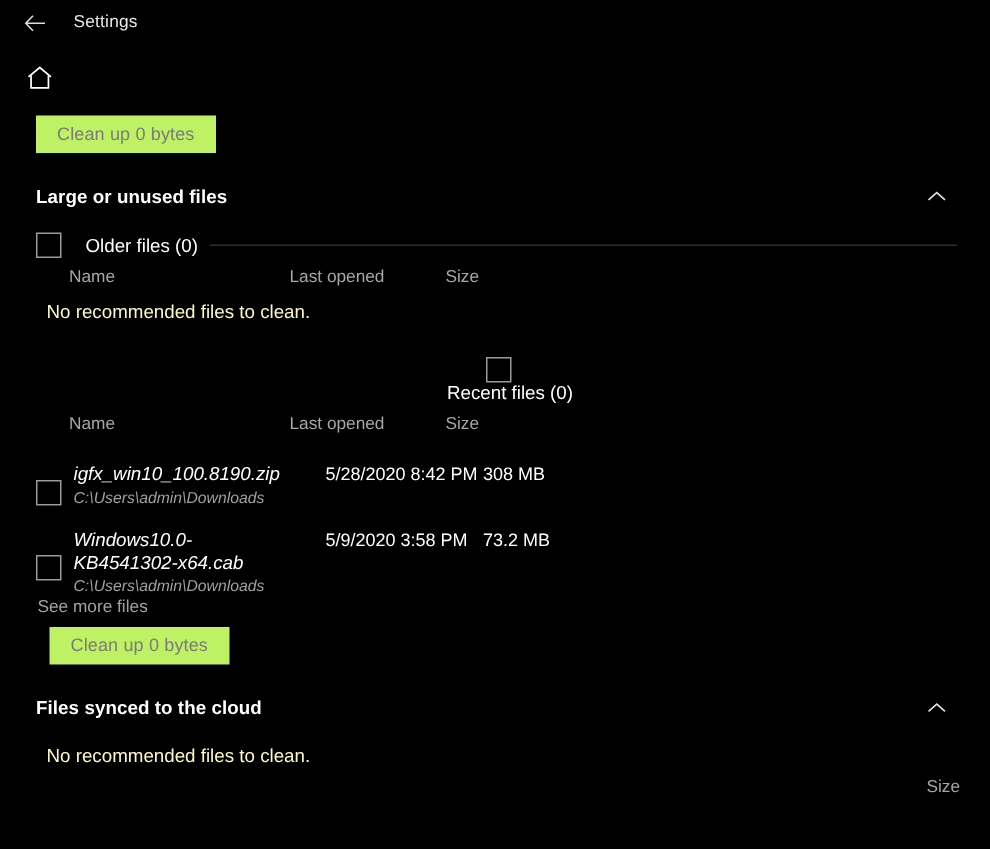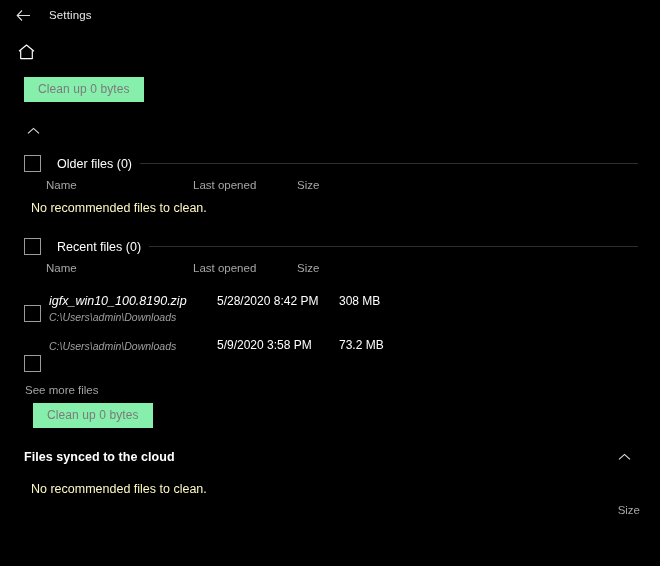--- a/index.html
+++ b/index.html
@@ -64,21 +64,21 @@
   }
 
   
   .content {
     padding-left: 24px;
     padding-right: 20px;
   }
 
   .btn-disabled {
     display: inline-block;
-    background: #86efac;
+    background: #bef264;
     color: #7b7b7b;
     border: none;
     font-family: "Liberation Sans", sans-serif;
     font-size: 12px;
     padding: 0 14px;
     height: 25px;
     line-height: 25px;
     letter-spacing: 0.1px;
   }
   .btn-wrap-top { margin-top: 13px; }
@@ -184,21 +184,21 @@
   .file-opened {
     position: absolute;
     left: 193px;
     top: 0;
     font-size: 12px;
     color: #ffffff;
     white-space: nowrap;
   }
   .file-size {
     position: absolute;
-    left: 315px;
+    left: 298px;
     top: 0;
     font-size: 12px;
     color: #ffffff;
     white-space: nowrap;
   }
 
   .link-more {
     display: inline-block;
     font-size: 11.5px;
     color: #a2a2a2;
@@ -244,20 +244,21 @@
 </div>
 
 <div class="content">
 
   <div class="btn-wrap-top">
     <button class="btn-disabled" disabled="">Clean up 0 bytes</button>
   </div>
 
   
   <div class="section-head">
+    <div class="section-title">Large or unused files</div>
     <div class="chevron">
       <svg width="13" height="8" viewBox="0 0 13 8" fill="none" stroke="currentColor" stroke-width="1.1">
         <path d="M1 6.3 L6.5 1.4 L12 6.3"></path>
       </svg>
     </div>
   </div>
 
   
   <div class="group-head">
     <div class="cb"></div>
@@ -267,21 +268,21 @@
 
   <div class="cols">
     <span class="c-name">Name</span>
     <span class="c-opened">Last opened</span>
     <span class="c-size">Size</span>
   </div>
 
   <div class="empty-msg">No recommended files to clean.</div>
 
   
-  <div class="group-head" style="margin-top:23px;">
+  <div class="group-head" style="margin-top:23px;flex-direction:column;">
     <div class="cb"></div>
     <div class="group-label">Recent files (0)</div>
     <div class="rule"></div>
   </div>
 
   <div class="cols">
     <span class="c-name">Name</span>
     <span class="c-opened">Last opened</span>
     <span class="c-size">Size</span>
   </div>
@@ -292,20 +293,21 @@
       <div class="file-name">igfx_win10_100.8190.zip</div>
       <div class="file-path">C:\Users\admin\Downloads</div>
     </div>
     <div class="file-opened">5/28/2020 8:42 PM</div>
     <div class="file-size">308 MB</div>
   </div>
 
   <div class="file-row" style="margin-top:14px;">
     <div class="cb" style="margin-top:17px;"></div>
     <div class="file-main">
+      <div class="file-name">Windows10.0-KB4541302-x64.cab</div>
       <div class="file-path">C:\Users\admin\Downloads</div>
     </div>
     <div class="file-opened">5/9/2020 3:58 PM</div>
     <div class="file-size">73.2 MB</div>
   </div>
 
   <a class="link-more">See more files</a>
 
   <div class="btn-wrap-mid">
     <button class="btn-disabled" disabled="">Clean up 0 bytes</button>

